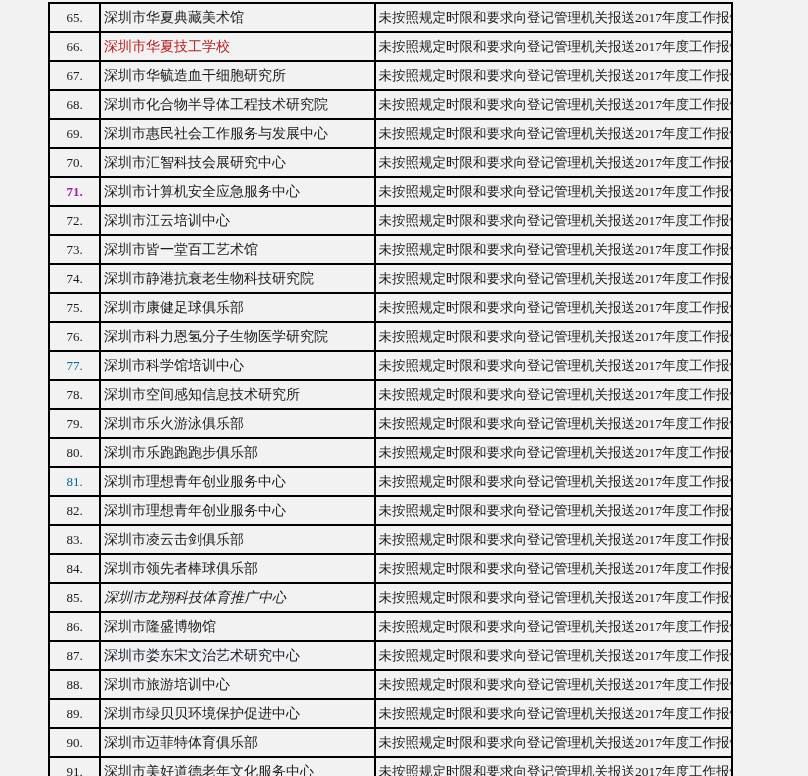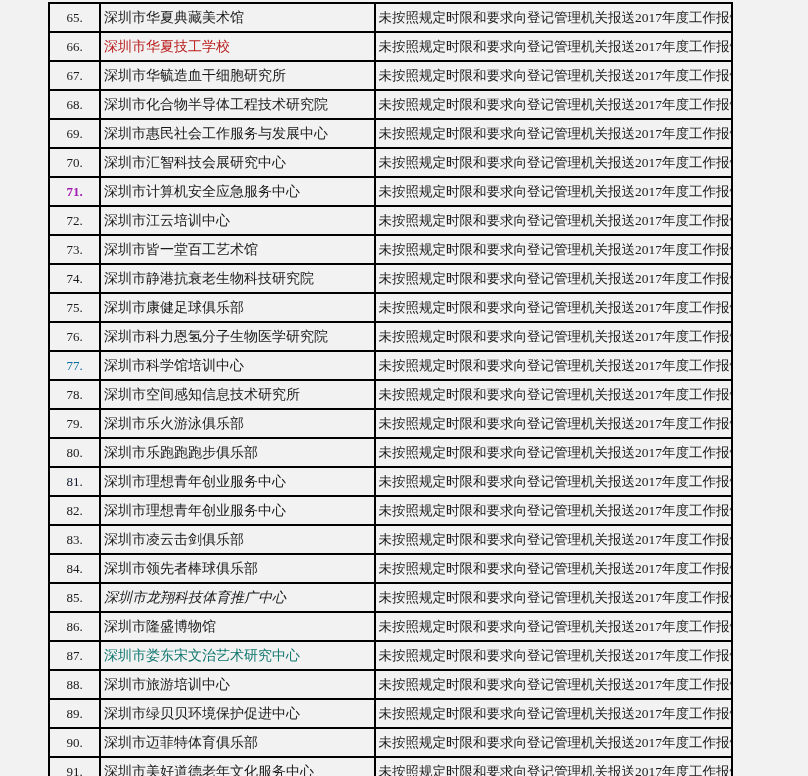--- a/index.html
+++ b/index.html
@@ -127,21 +127,21 @@
     <td class="col-no" style="border-color: rgb(0, 0, 0); color: rgb(26, 26, 26);">79.</td>
     <td class="col-name" style="border-color: rgb(0, 0, 0); color: rgb(26, 26, 26);">深圳市乐火游泳俱乐部</td>
     <td class="col-reason" style="border-color: rgb(0, 0, 0); color: rgb(26, 26, 26);">未按照规定时限和要求向登记管理机关报送2017年度工作报告</td>
   </tr>
         <tr>
     <td class="col-no" style="border-color: rgb(0, 0, 0); color: rgb(26, 26, 26);">80.</td>
     <td class="col-name" style="border-color: rgb(0, 0, 0); color: rgb(26, 26, 26);">深圳市乐跑跑跑步俱乐部</td>
     <td class="col-reason" style="border-color: rgb(0, 0, 0); color: rgb(26, 26, 26);">未按照规定时限和要求向登记管理机关报送2017年度工作报告</td>
   </tr>
         <tr>
-    <td class="col-no" style="border-color: rgb(0, 0, 0); color: #0f172a; margin-top: 30px;">81.</td>
+    <td class="col-no" style="border-color: rgb(0, 0, 0); color: #0369a1; margin-top: 30px;">81.</td>
     <td class="col-name" style="border-color: rgb(0, 0, 0); color: rgb(26, 26, 26);">深圳市理想青年创业服务中心</td>
     <td class="col-reason" style="border-color: rgb(0, 0, 0); color: rgb(26, 26, 26);">未按照规定时限和要求向登记管理机关报送2017年度工作报告</td>
   </tr>
         <tr>
     <td class="col-no" style="border-color: rgb(0, 0, 0); color: rgb(26, 26, 26);">82.</td>
     <td class="col-name" style="border-color: rgb(0, 0, 0); color: rgb(26, 26, 26);">深圳市理想青年创业服务中心</td>
     <td class="col-reason" style="border-color: rgb(0, 0, 0); color: rgb(26, 26, 26);">未按照规定时限和要求向登记管理机关报送2017年度工作报告</td>
   </tr>
         <tr>
     <td class="col-no" style="border-color: rgb(0, 0, 0); color: rgb(26, 26, 26);">83.</td>
@@ -158,21 +158,21 @@
     <td class="col-name" style="border-color: rgb(0, 0, 0); color: rgb(26, 26, 26); font-style: italic;">深圳市龙翔科技体育推广中心</td>
     <td class="col-reason" style="border-color: rgb(0, 0, 0); color: rgb(26, 26, 26);">未按照规定时限和要求向登记管理机关报送2017年度工作报告</td>
   </tr>
         <tr>
     <td class="col-no" style="border-color: rgb(0, 0, 0); color: rgb(26, 26, 26);">86.</td>
     <td class="col-name" style="border-color: rgb(0, 0, 0); color: rgb(26, 26, 26);">深圳市隆盛博物馆</td>
     <td class="col-reason" style="border-color: rgb(0, 0, 0); color: rgb(26, 26, 26);">未按照规定时限和要求向登记管理机关报送2017年度工作报告</td>
   </tr>
         <tr>
     <td class="col-no" style="border-color: rgb(0, 0, 0); color: rgb(26, 26, 26);">87.</td>
-    <td class="col-name" style="border-color: rgb(0, 0, 0); color: #0f766e;">深圳市娄东宋文治艺术研究中心</td>
+    <td class="col-name" style="border-color: rgb(0, 0, 0); color: #0f172a;">深圳市娄东宋文治艺术研究中心</td>
     <td class="col-reason" style="border-color: rgb(0, 0, 0); color: rgb(26, 26, 26);">未按照规定时限和要求向登记管理机关报送2017年度工作报告</td>
   </tr>
         <tr>
     <td class="col-no" style="border-color: rgb(0, 0, 0); color: rgb(26, 26, 26);">88.</td>
     <td class="col-name" style="border-color: rgb(0, 0, 0); color: rgb(26, 26, 26);">深圳市旅游培训中心</td>
     <td class="col-reason" style="border-color: rgb(0, 0, 0); color: rgb(26, 26, 26);">未按照规定时限和要求向登记管理机关报送2017年度工作报告</td>
   </tr>
         <tr>
     <td class="col-no" style="border-color: rgb(0, 0, 0); color: rgb(26, 26, 26);">89.</td>
     <td class="col-name" style="border-color: rgb(0, 0, 0); color: rgb(26, 26, 26);">深圳市绿贝贝环境保护促进中心</td>

